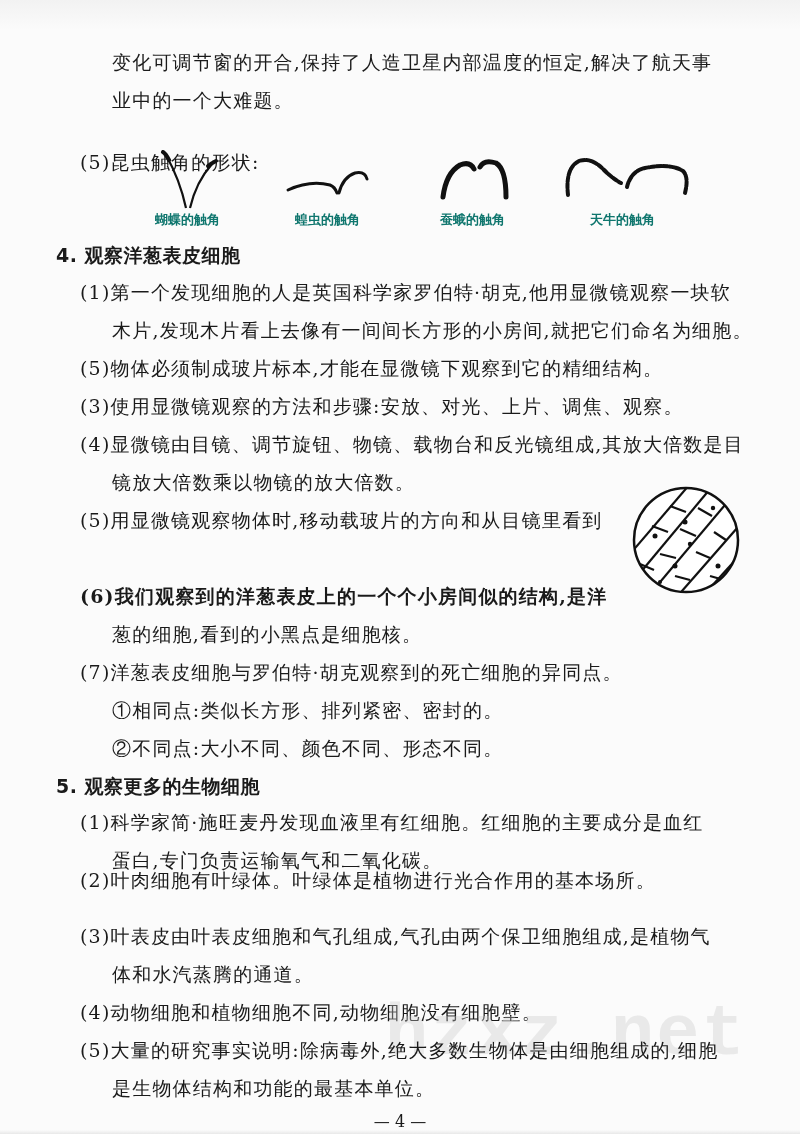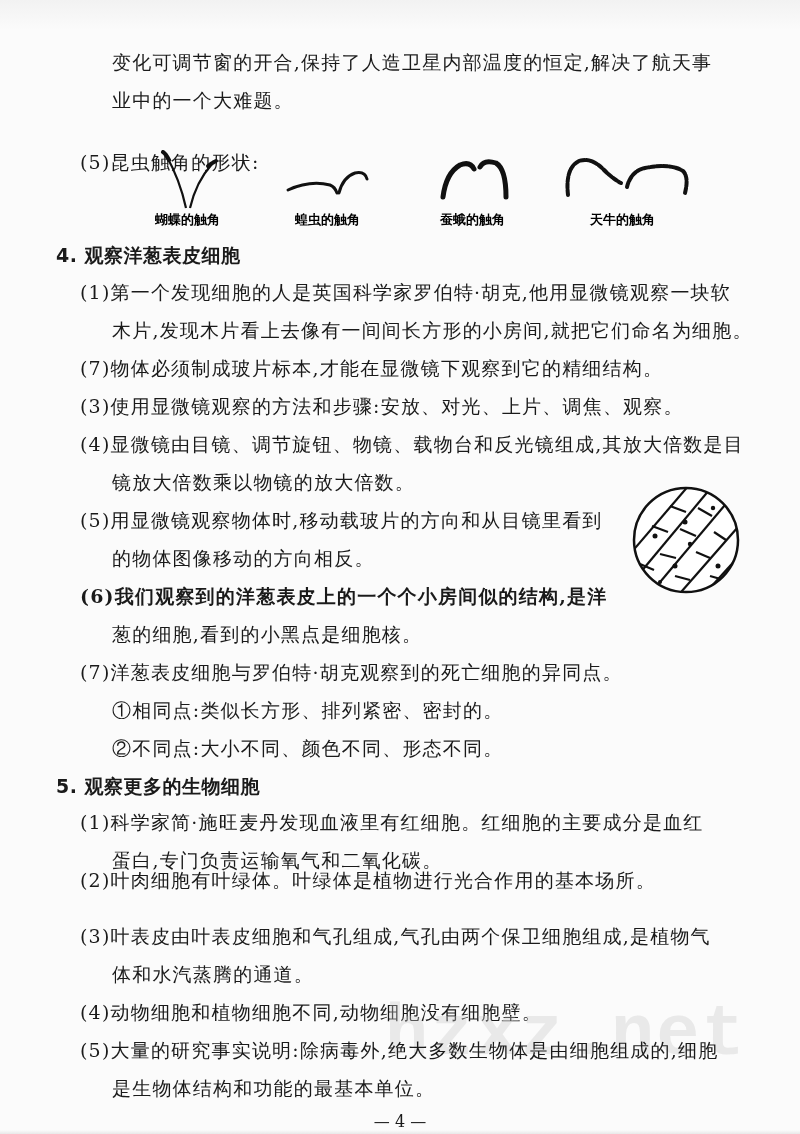--- a/index.html
+++ b/index.html
@@ -27,21 +27,21 @@
     white-space: nowrap;
     letter-spacing: 0.5px;
   }
   .caption {
     position: absolute;
     font-family: "DejaVu Sans", "Liberation Sans", sans-serif;
     font-weight: bold;
     font-size: 13px;
     line-height: 16px;
     white-space: nowrap;
-    color: #000000;
+    color: #0f766e;
   }
   .antenna { position: absolute; }
   .cell-figure { position: absolute; left: 630px; top: 484px; width: 112px; height: 112px; }
   .page-number {
     position: absolute; left: 0; width: 800px; top: 1072px;
     text-align: center; font-size: 16px; line-height: 20px;
   }
   .watermark {
     position: absolute; left: 385px; top: 995px;
     font-family: Liberation Mono, monospace;
@@ -94,26 +94,25 @@
 
   <div class="caption" style="left:155px;top:212px;">蝴蝶的触角</div>
   <div class="caption" style="left:295px;top:212px;">蝗虫的触角</div>
   <div class="caption" style="left:440px;top:212px;">蚕蛾的触角</div>
   <div class="caption" style="left:590px;top:212px;">天牛的触角</div>
 
   <div class="heading" style="left:56px;top:243px;">4. 观察洋葱表皮细胞</div>
 
   <div class="line" style="left:80px;top:280px;">(1)第一个发现细胞的人是英国科学家罗伯特·胡克,他用显微镜观察一块软</div>
   <div class="line" style="left:112px;top:318px;">木片,发现木片看上去像有一间间长方形的小房间,就把它们命名为细胞。</div>
-  <div class="line" style="left:80px;top:356px;">(7)物体必须制成玻片标本,才能在显微镜下观察到它的精细结构。</div>
+  <div class="line" style="left:80px;top:356px;">(5)物体必须制成玻片标本,才能在显微镜下观察到它的精细结构。</div>
   <div class="line" style="left:80px;top:394px;">(3)使用显微镜观察的方法和步骤:安放、对光、上片、调焦、观察。</div>
   <div class="line" style="left:80px;top:432px;">(4)显微镜由目镜、调节旋钮、物镜、载物台和反光镜组成,其放大倍数是目</div>
   <div class="line" style="left:112px;top:470px;">镜放大倍数乘以物镜的放大倍数。</div>
   <div class="line" style="left:80px;top:508px;">(5)用显微镜观察物体时,移动载玻片的方向和从目镜里看到</div>
-  <div class="line" style="left:112px;top:546px;">的物体图像移动的方向相反。</div>
   <div class="line" style="left:80px;top:584px;font-weight:bold;">(6)我们观察到的洋葱表皮上的一个个小房间似的结构,是洋</div>
   <div class="line" style="left:112px;top:622px;">葱的细胞,看到的小黑点是细胞核。</div>
   <div class="line" style="left:80px;top:660px;">(7)洋葱表皮细胞与罗伯特·胡克观察到的死亡细胞的异同点。</div>
   <div class="line" style="left:112px;top:698px;">①相同点:类似长方形、排列紧密、密封的。</div>
   <div class="line" style="left:112px;top:736px;">②不同点:大小不同、颜色不同、形态不同。</div>
 
   <svg class="cell-figure" viewBox="0 0 112 112">
     <defs>
         <clipPath id="c">
           <circle cx="56" cy="56" r="52"></circle>

